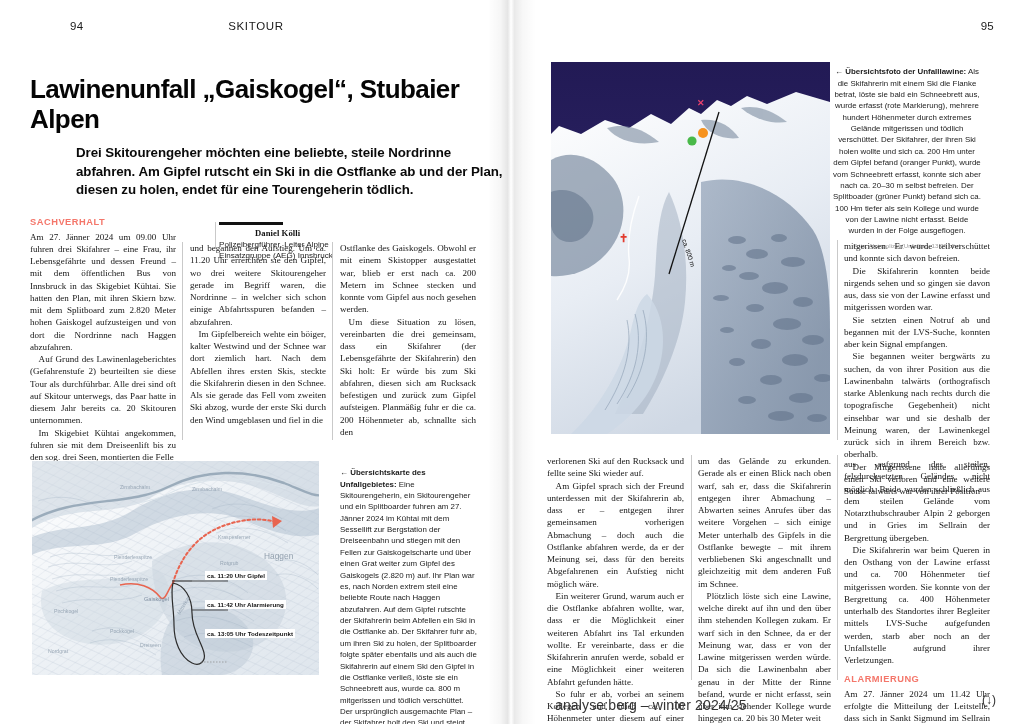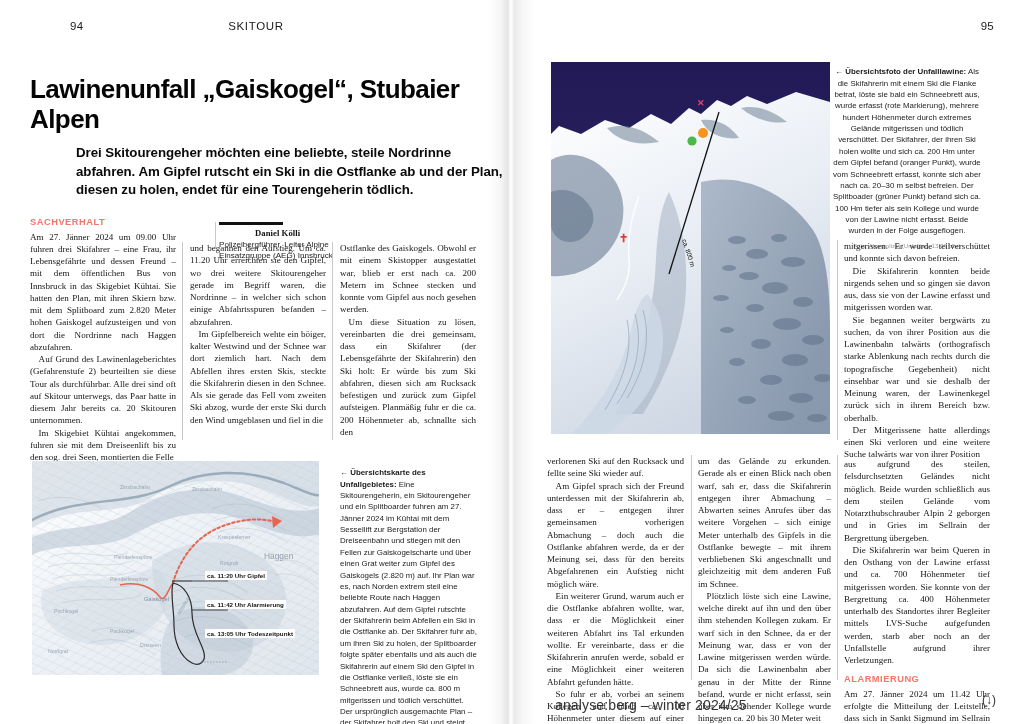--- a/index.html
+++ b/index.html
@@ -384,20 +384,21 @@
     </div>
 
     <div class="col" style="left:186px;top:455px;width:133px;">
       <p>um das Gelände zu erkunden. Gerade als er einen Blick nach oben warf, sah er, dass die Skifahrerin entgegen ihrer Abmachung – Abwarten seines Anrufes über das weitere Vorgehen – sich einige Meter unterhalb des Gipfels in die Ostflanke bewegte – mit ihrem verbliebenen Ski angeschnallt und gleichzeitig mit dem anderen Fuß im Schnee.</p>
       <p>Plötzlich löste sich eine Lawine, welche direkt auf ihn und den über ihm stehenden Kollegen zukam. Er warf sich in den Schnee, da er der Meinung war, dass er von der Lawine mitgerissen werden würde. Da sich die Lawinenbahn aber genau in der Mitte der Rinne befand, wurde er nicht erfasst, sein über ihm stehender Kollege wurde hingegen ca. 20 bis 30 Meter weit</p>
     </div>
 
     <div class="col" style="left:332px;top:240px;width:146px;">
       <p>mitgerissen. Er wurde teilverschüttet und konnte sich davon befreien.</p>
       <p>Die Skifahrerin konnten beide nirgends sehen und so gingen sie davon aus, dass sie von der Lawine erfasst und mitgerissen worden war.</p>
+      <p>Sie setzten einen Notruf ab und begannen mit der LVS-Suche, konnten aber kein Signal empfangen.</p>
       <p>Sie begannen weiter bergwärts zu suchen, da von ihrer Position aus die Lawinenbahn talwärts (orthografisch starke Ablenkung nach rechts durch die topografische Gegebenheit) nicht einsehbar war und sie deshalb der Meinung waren, der Lawinenkegel zurück sich in ihrem Bereich bzw. oberhalb.</p>
       <p>Der Mitgerissene hatte allerdings einen Ski verloren und eine weitere Suche talwärts war von ihrer Position</p>
     </div>
 
     <div class="col" style="left:332px;top:458px;width:146px;">
       <p>aus aufgrund des steilen, felsdurchsetzten Geländes nicht möglich. Beide wurden schließlich aus dem steilen Gelände vom Notarzthubschrauber Alpin 2 geborgen und in Gries im Sellrain der Bergrettung übergeben.</p>
       <p>Die Skifahrerin war beim Queren in den Osthang von der Lawine erfasst und ca. 700 Höhenmeter tief mitgerissen worden. Sie konnte von der Bergrettung ca. 400 Höhenmeter unterhalb des Standortes ihrer Begleiter mittels LVS-Suche aufgefunden werden, starb aber noch an der Unfallstelle aufgrund ihrer Verletzungen.</p>
       <div class="kicker" style="margin-top:7px;">ALARMIERUNG</div>
       <p>Am 27. Jänner 2024 um 11.42 Uhr erfolgte die Mitteilung der Leitstelle, dass sich in Sankt Sigmund im Sellrain im Bereich</p>
     </div>

